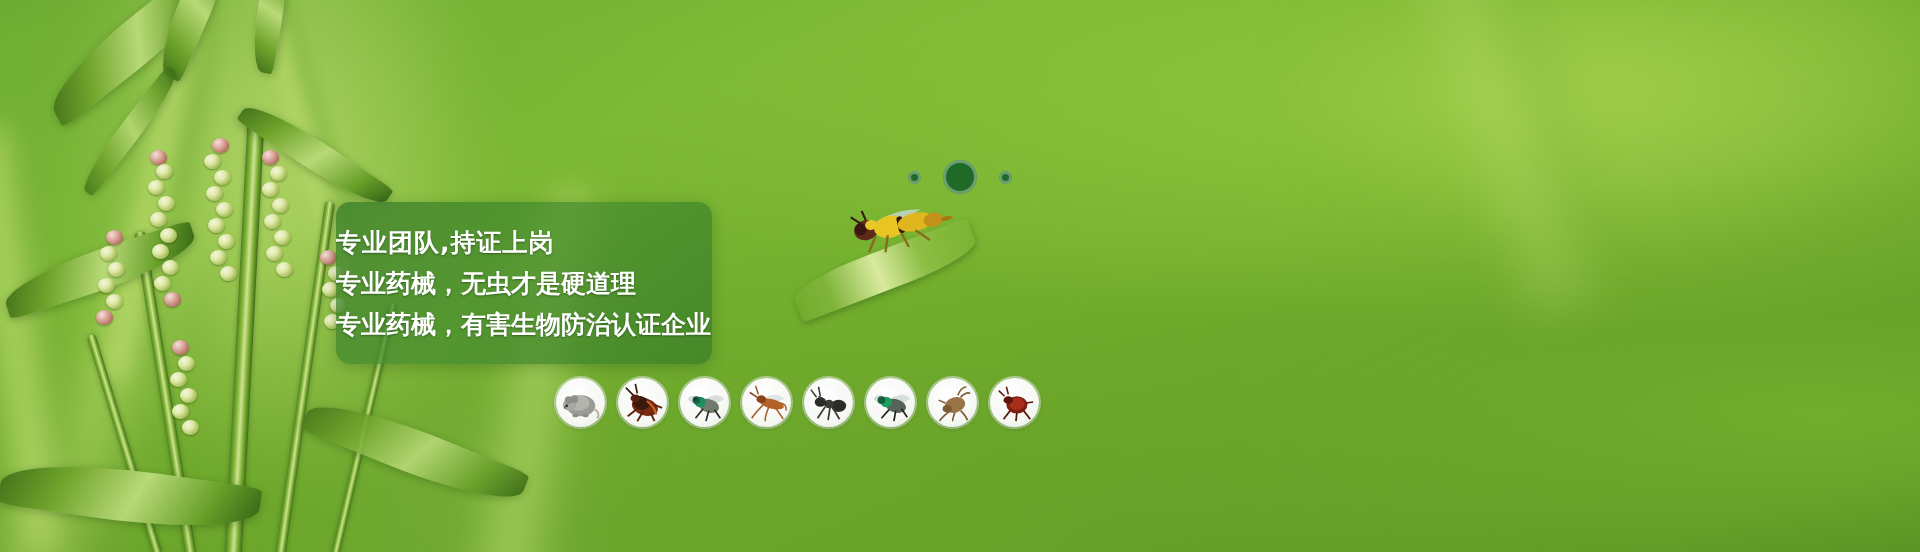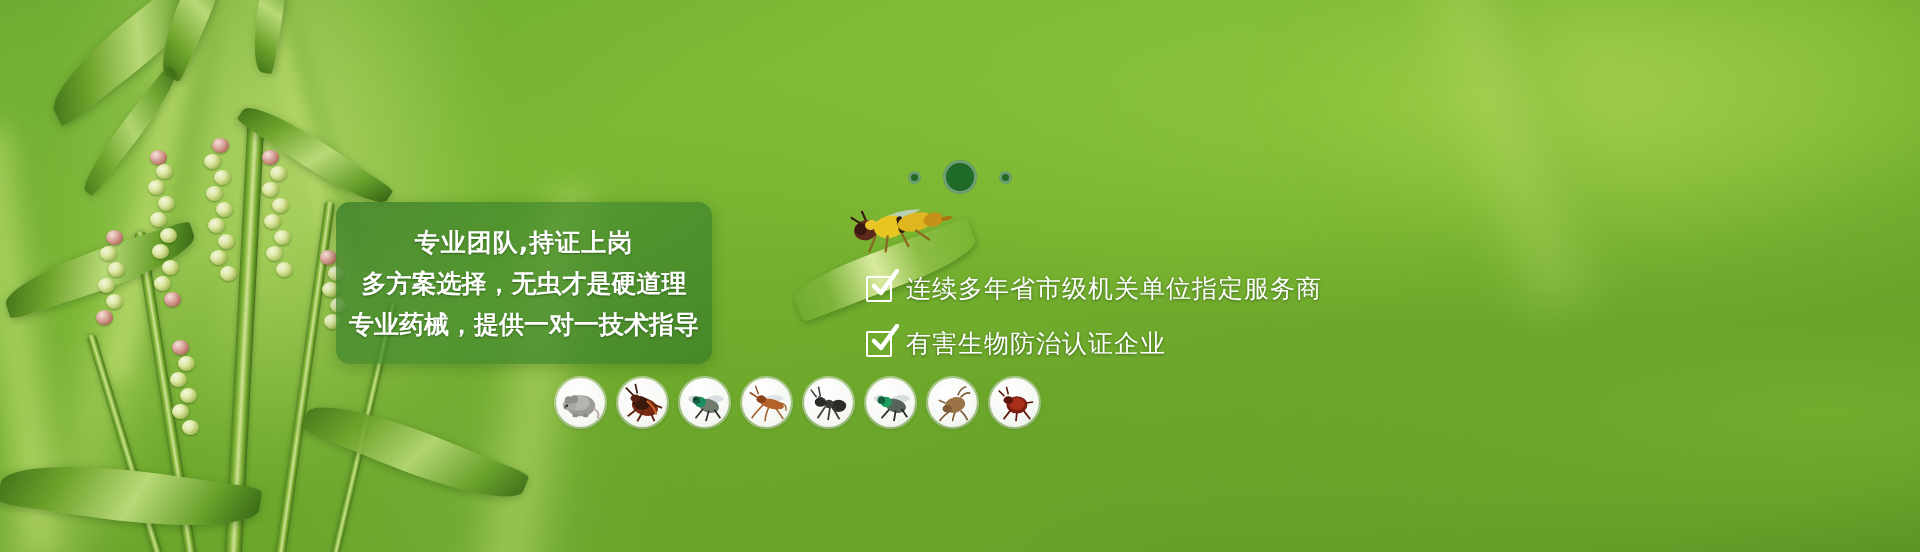--- a/index.html
+++ b/index.html
@@ -167,21 +167,21 @@
     top: 202px;
     width: 376px;
     height: 162px;
     display: flex;
     flex-direction: column;
     justify-content: center;
     gap: 8px;
     color: #ffffff;
   }
   .panel-lines .pl {
-    text-align: center;
+    text-align: left;
     font-weight: 700;
     white-space: nowrap;
     text-shadow: 0 1px 2px rgba(10,40,5,.45);
     font-family: "DejaVu Sans", "Liberation Sans", sans-serif;
   }
   .pl.l1 { font-size: 25px; letter-spacing: 1px; }
   .pl.l2 { font-size: 25px; letter-spacing: 0px; }
   .pl.l3 { font-size: 25px; letter-spacing: 0px; }
 
   
@@ -379,44 +379,24 @@
 
   <div class="dots">
     <div class="dot small"></div>
     <div class="dot big"></div>
     <div class="dot small"></div>
   </div>
 
   <div class="panel"></div>
   <div class="panel-lines">
     <div class="pl l1">专业团队,持证上岗</div>
-    <div class="pl l2">多方案选择，无虫才是硬道理</div>
-    <div class="pl l3">专业药械，提供一对一技术指导</div>
+    <div class="pl l2">专业药械，无虫才是硬道理</div>
+    <div class="pl l3">专业药械，有害生物防治认证企业</div>
   </div>
 
-  <div class="checklist">
-    <div class="check-row">
-      <span class="check-box">
-        <span class="sq"></span>
-        <svg class="tick" viewBox="0 0 30 30" aria-hidden="true">
-          <path d="M5 17 L12 24 L28 2" stroke="#ffffff" stroke-width="4.5" fill="none" stroke-linecap="round" stroke-linejoin="round"></path>
-        </svg>
-      </span>
-      <span class="check-text">连续多年省市级机关单位指定服务商</span>
-    </div>
-    <div class="check-row">
-      <span class="check-box">
-        <span class="sq"></span>
-        <svg class="tick" viewBox="0 0 30 30" aria-hidden="true">
-          <path d="M5 17 L12 24 L28 2" stroke="#ffffff" stroke-width="4.5" fill="none" stroke-linecap="round" stroke-linejoin="round"></path>
-        </svg>
-      </span>
-      <span class="check-text">有害生物防治认证企业</span>
-    </div>
-  </div>
 
   <div class="pests">
 
     <div class="pest" title="鼠">
       <svg viewBox="0 0 44 44" width="42" height="42" aria-hidden="true">
         <ellipse cx="22" cy="25" rx="15" ry="11" fill="#9b9a95"></ellipse>
         <ellipse cx="19" cy="22" rx="12" ry="8" fill="#b5b4ae"></ellipse>
         <ellipse cx="10" cy="24" rx="7" ry="6" fill="#a8a7a1"></ellipse>
         <circle cx="9" cy="19" r="4" fill="#8f8e89"></circle>
         <circle cx="15" cy="18" r="4" fill="#8f8e89"></circle>

